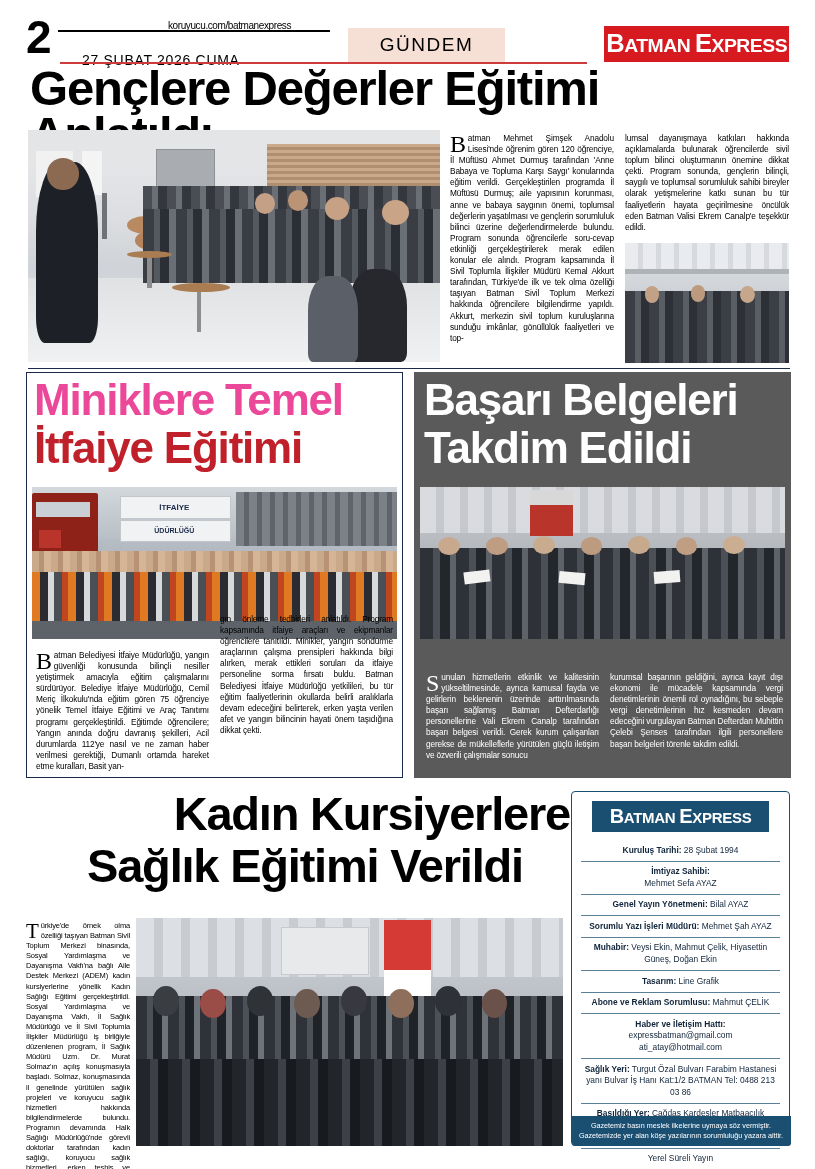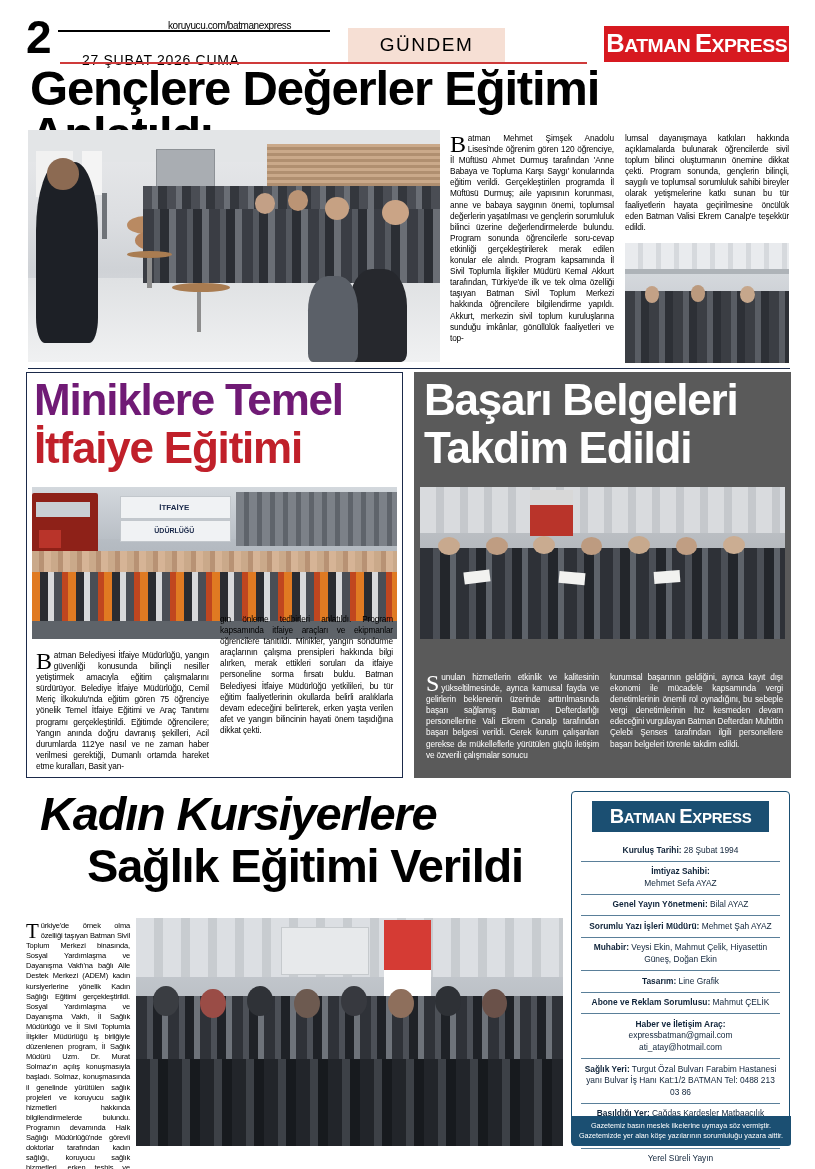--- a/index.html
+++ b/index.html
@@ -153,21 +153,21 @@
     width: 377px; height: 406px;
     border: 1px solid #1b2a4a;
     background: #fff;
     box-sizing: border-box;
   }
   .s2-headline-1 {
     position: absolute;
     left: 34px; top: 380px;
     width: 365px;
     font-size: 44px;
-    color: #701a75;
+    color: #ec4899;
   }
   .s2-headline-2 {
     position: absolute;
     left: 34px; top: 428px;
     width: 365px;
     font-size: 44px;
     color: #c0202a;
   }
   .s2-photo { left: 32px; top: 487px; width: 365px; height: 152px; }
   .s2-col1 { left: 36px; top: 650px; width: 173px; }
@@ -198,22 +198,21 @@
   .s3-photo { left: 420px; top: 487px; width: 365px; height: 152px; background:#9aa0a6; }
   .s3-col1 { left: 426px; top: 672px; width: 173px; color: #ffffff; }
   .s3-col2 { left: 610px; top: 672px; width: 173px; color: #ffffff; }
 
   
   .s4-headline-1 {
     position: absolute;
     left: 40px; top: 792px;
     width: 530px;
     font-size: 47px;
-    text-align: left;
-    font-style: italic;
+    text-align: right;
   }
   .s4-headline-2 {
     position: absolute;
     left: 40px; top: 844px;
     width: 530px;
     font-size: 47px;
     text-align: center;
   }
   .s4-photo { left: 136px; top: 918px; width: 427px; height: 228px; }
   .s4-col1 { left: 26px; top: 921px; width: 104px; font-size: 7.5px; line-height: 10.1px; }
@@ -434,21 +433,21 @@
       <span><span>B</span><span class="sm">ATMAN </span><span>E</span><span class="sm">XPRESS</span></span>
     </div>
     <div id="colo-rows">
         <div class="colo-row"><b>Kuruluş Tarihi:</b><span> 28 Şubat 1994</span></div>
         <div class="colo-row"><b>İmtiyaz Sahibi:</b><br><span>Mehmet Sefa AYAZ</span></div>
         <div class="colo-row"><b>Genel Yayın Yönetmeni:</b><span> Bilal AYAZ</span></div>
         <div class="colo-row"><b>Sorumlu Yazı İşleri Müdürü:</b><span> Mehmet Şah AYAZ</span></div>
         <div class="colo-row"><b>Muhabir:</b><span> Veysi Ekin, Mahmut Çelik, Hiyasettin Güneş, Doğan Ekin</span></div>
         <div class="colo-row"><b>Tasarım:</b><span> Line Grafik</span></div>
         <div class="colo-row"><b>Abone ve Reklam Sorumlusu:</b><span> Mahmut ÇELİK</span></div>
-        <div class="colo-row"><b>Haber ve İletişim Araç:</b><br><span>expressbatman@gmail.com<br>ati_atay@hotmail.com</span></div>
+        <div class="colo-row"><b>Haber ve İletişim Hattı:</b><br><span>expressbatman@gmail.com<br>ati_atay@hotmail.com</span></div>
         <div class="colo-row"><b>Sağlık Yeri:</b><span> Turgut Özal Bulvarı Farabim Hastanesi yanı Bulvar İş Hanı Kat:1/2 BATMAN Tel: 0488 213 03 86</span></div>
         <div class="colo-row"><b>Basıldığı Yer:</b><span> Çağdaş Kardeşler Matbaacılık Bahçelievler Mah. 1601 Sokak No:4  -  BATMAN TLF: 0488 212 28 33</span></div>
         <div class="colo-row"><span>Yerel Süreli Yayın</span></div>
       </div>
     <div class="colo-footer">
       <div>Gazetemiz basın meslek ilkelerine uymaya söz vermiştir.</div>
       <div>Gazetemizde yer alan köşe yazılarının sorumluluğu yazara aittir.</div>
     </div>
   </div>
 

